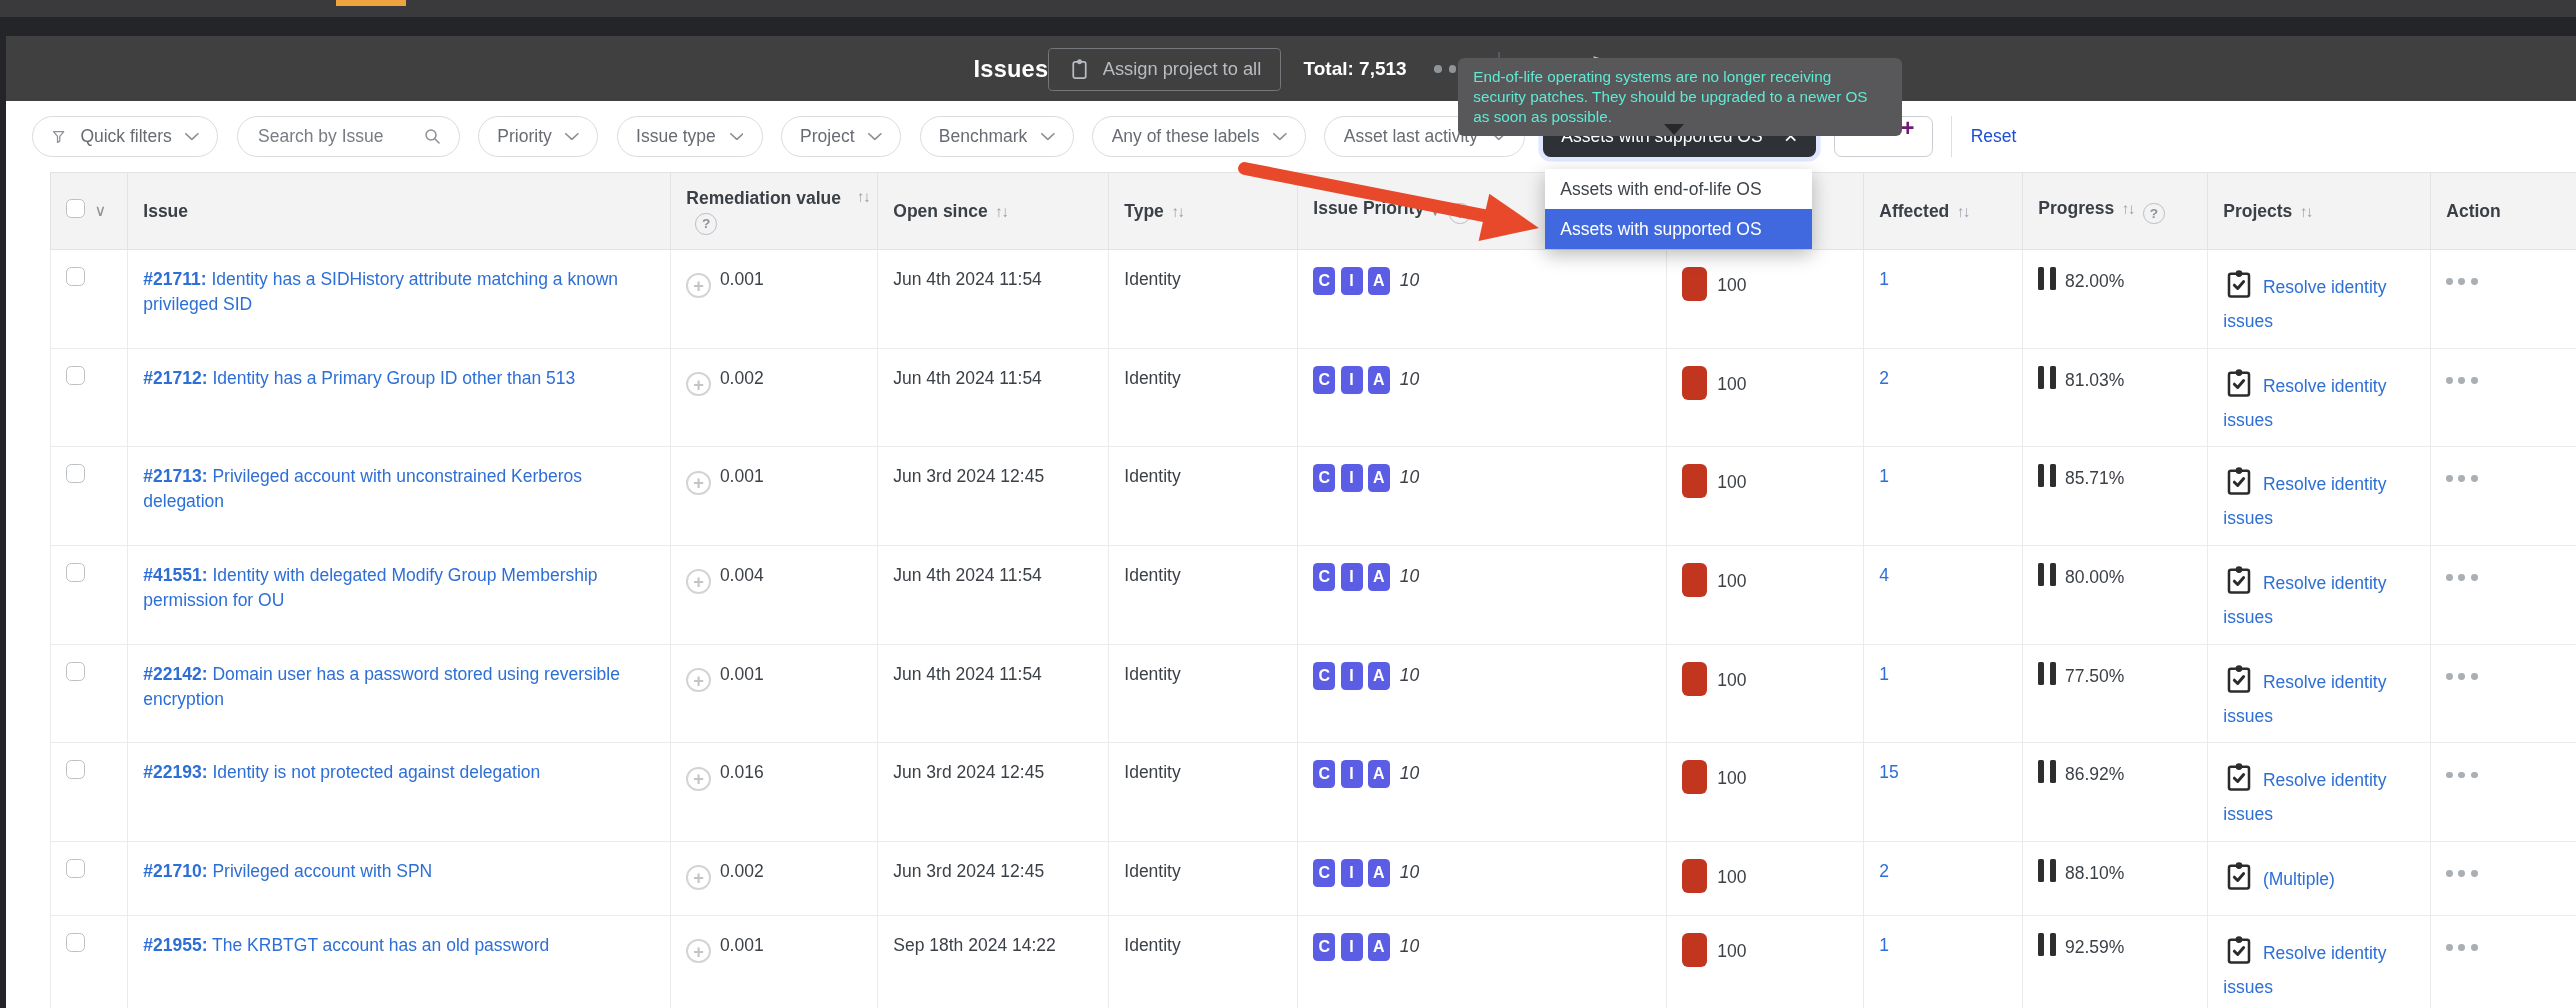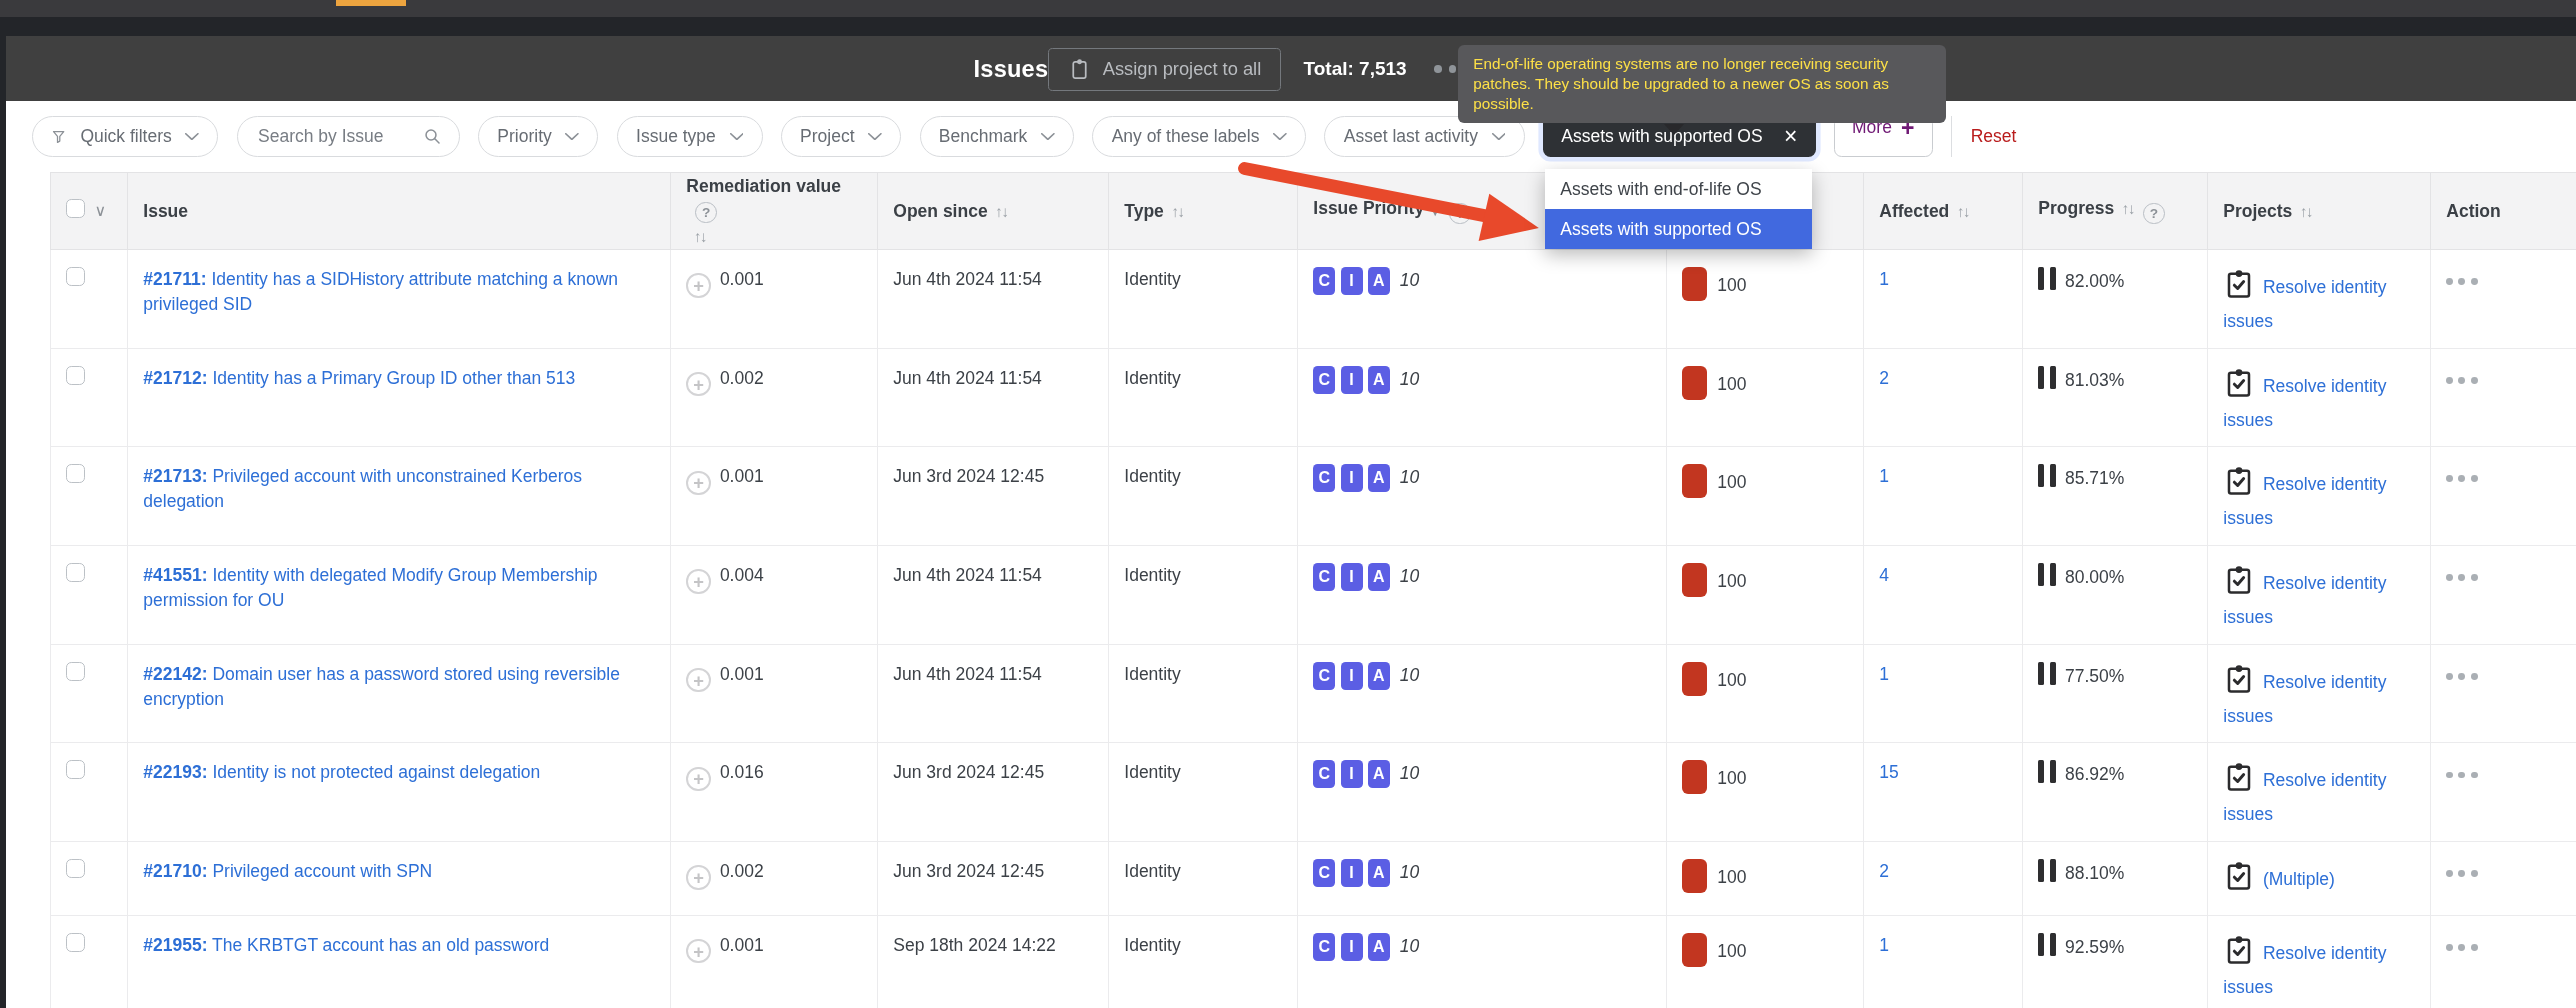--- a/index.html
+++ b/index.html
@@ -42,24 +42,24 @@
   .search input{border:none;outline:none;font:inherit;color:#3b82f6;width:153px;background:transparent;}
   .search input::placeholder{color:#787d84;opacity:1;}
   .chip{height:41px;background:#2e3135;color:#fff;border-radius:7.6px;display:flex;align-items:center;
         gap:21.4px;padding:0 18.3px;font-size:17.5px;white-space:nowrap;cursor:pointer;
         box-shadow:0 0 0 4.6px rgba(110,150,255,.22);}
   .chip .x{font-size:23px;line-height:1;cursor:pointer;}
   .more{height:41px;border:1.5px solid #c9ccd0;border-radius:7.6px;background:#fff;display:flex;
         align-items:flex-start;gap:9.2px;padding:0 17px;color:#701a75;font-size:17.5px;cursor:pointer;white-space:nowrap;}
   .more b{font-size:23px;font-weight:bold;line-height:1;}
   .fdiv{width:1.5px;height:41px;background:#dcdee1;}
-  .reset{color:#b91c1c;font-size:17.5px;cursor:pointer;text-align:center;}
-
-  
-  .tooltip{position:absolute;left:1458px;top:45px;width:488px;background:#58585b;color:#fde047;
+  .reset{color:#1d4ed8;font-size:17.5px;cursor:pointer;text-align:center;}
+
+  
+  .tooltip{position:absolute;left:1458px;top:58px;width:444px;background:#58585b;color:#5eead4;
            border-radius:6.1px;padding:9.2px 15.3px;font-size:15.3px;line-height:1.3;z-index:70;}
   .tcaret{position:absolute;left:1664px;top:124px;width:0;height:0;border-left:10px solid transparent;
           border-right:10px solid transparent;border-top:11.4px solid #28282b;z-index:71;}
 
   
   .dropdown{position:absolute;left:1545px;top:169px;width:267px;background:#fff;z-index:60;
             box-shadow:0 6.1px 18.3px rgba(0,0,0,.28);}
   .opt{height:40px;display:flex;align-items:center;padding:0 15.3px;font-size:17.5px;color:#3f444a;
        white-space:nowrap;cursor:pointer;}
   .opt.selected{background:var(--sel-bg);color:#fff;}
@@ -74,21 +74,21 @@
            padding:0 7.6px 0 15.3px;border:1.5px solid #e3e3e5;border-right:none;vertical-align:middle;}
   thead th:last-child{border-right:1.5px solid #e3e3e5;}
   tbody td{border-bottom:1.5px solid #ebebed;border-left:1.5px solid #ebebed;vertical-align:top;
            padding:17px 12.2px 13.7px 15.3px;font-size:17.5px;color:#3c4147;line-height:25px;}
   tbody td:last-child{border-right:1.5px solid #ebebed;}
   .sort{color:#9aa0a6;font-size:15.3px;margin-left:7.6px;font-weight:normal;letter-spacing:-1.5px;}
   .help{display:inline-flex;width:21.4px;height:21.4px;border:1.5px solid #b9bec4;border-radius:50%;color:#8c9197;
         font-size:13.7px;align-items:center;justify-content:center;margin-left:9.2px;font-weight:bold;vertical-align:-3.8px;}
   .pri-sort{display:inline-flex;flex-direction:column;line-height:8.4px;font-size:10px;color:#8a9097;
             margin-left:6.1px;vertical-align:middle;}
-  .th2{display:flex;flex-direction:column;gap:4.6px;}
+  .th2{display:flex;flex-direction:row;gap:4.6px;}
   .cb{display:inline-block;width:19px;height:19px;border:1.5px solid #bcc1c6;border-radius:5.3px;background:#fff;cursor:pointer;}
   .selchev{color:#8c9197;font-size:16px;margin-left:9.2px;font-weight:normal;vertical-align:2.3px;cursor:pointer;}
   .ilink{color:var(--link);text-decoration:none;cursor:pointer;}
   .ilink b{font-weight:bold;}
   .cplus{display:inline-flex;width:24.4px;height:24.4px;border-radius:50%;border:2.3px solid #d4d4d6;color:#c4c4c6;
          align-items:center;justify-content:center;font-size:18.3px;font-weight:bold;margin-right:9.2px;vertical-align:-6.9px;}
   .cia{display:inline-block;width:22px;height:28px;background:var(--badge);color:#fff;border-radius:4.6px;
        font-size:16px;font-weight:bold;text-align:center;line-height:28px;margin-right:5.3px;}
   .pscore{margin-left:4.6px;font-style:italic;}
   .rsq{display:inline-block;width:25px;height:34px;background:var(--risk);border-radius:6.1px;margin-right:10px;vertical-align:-10px;}

